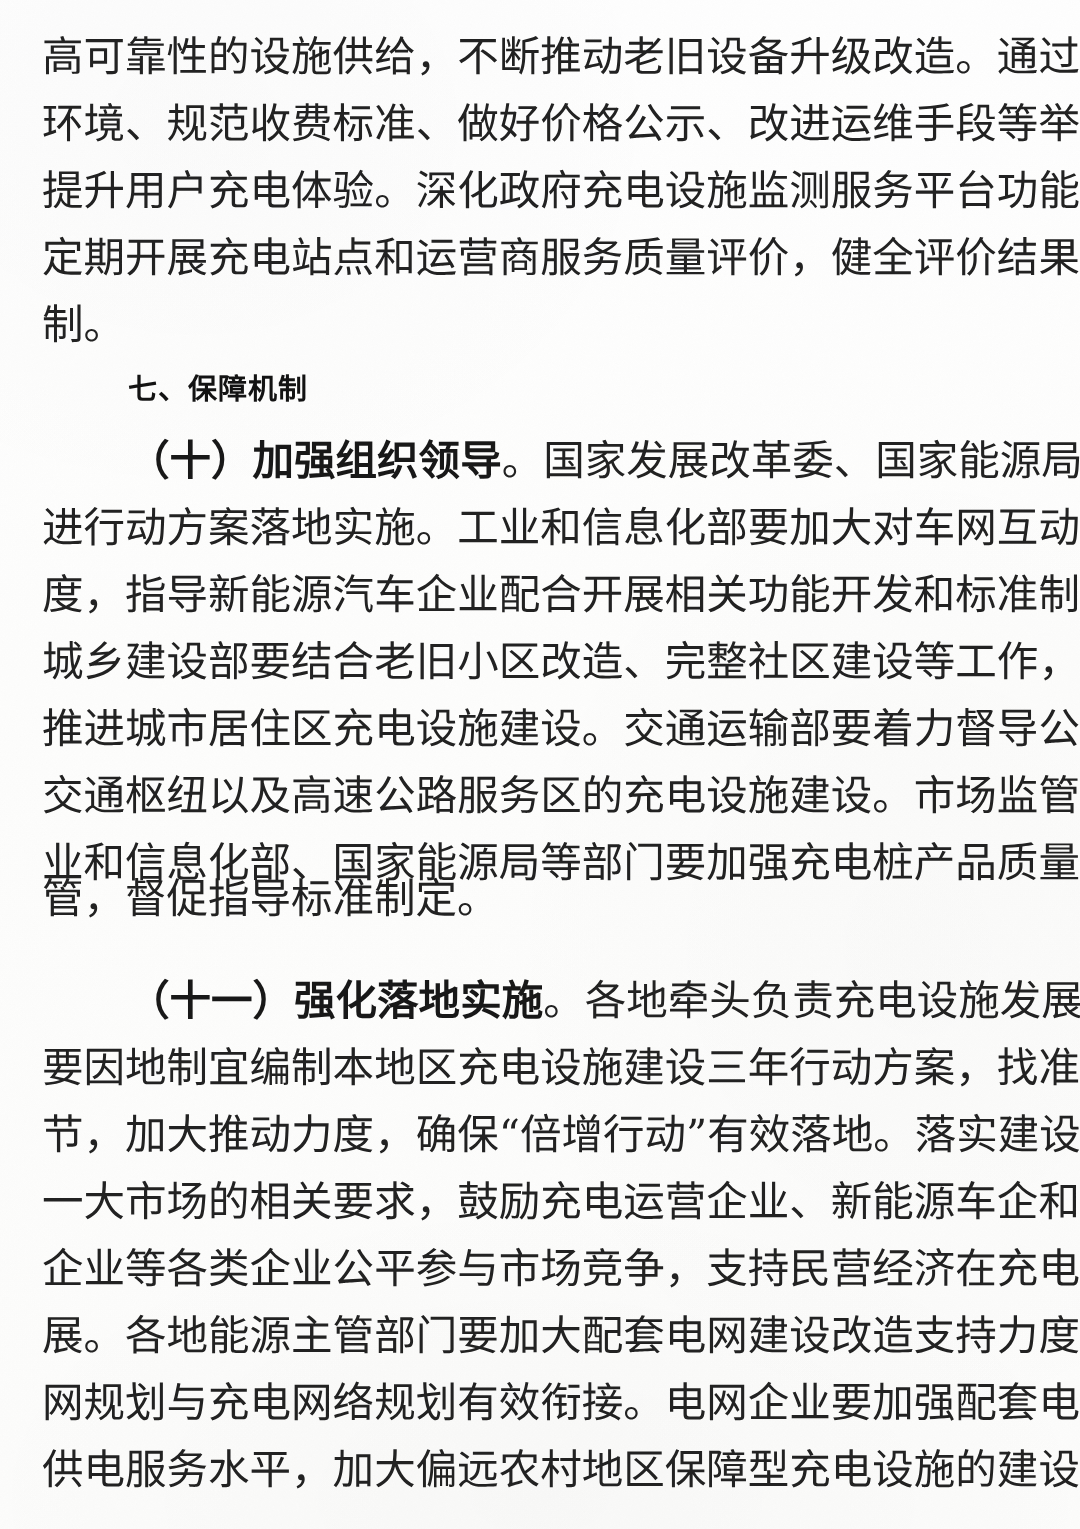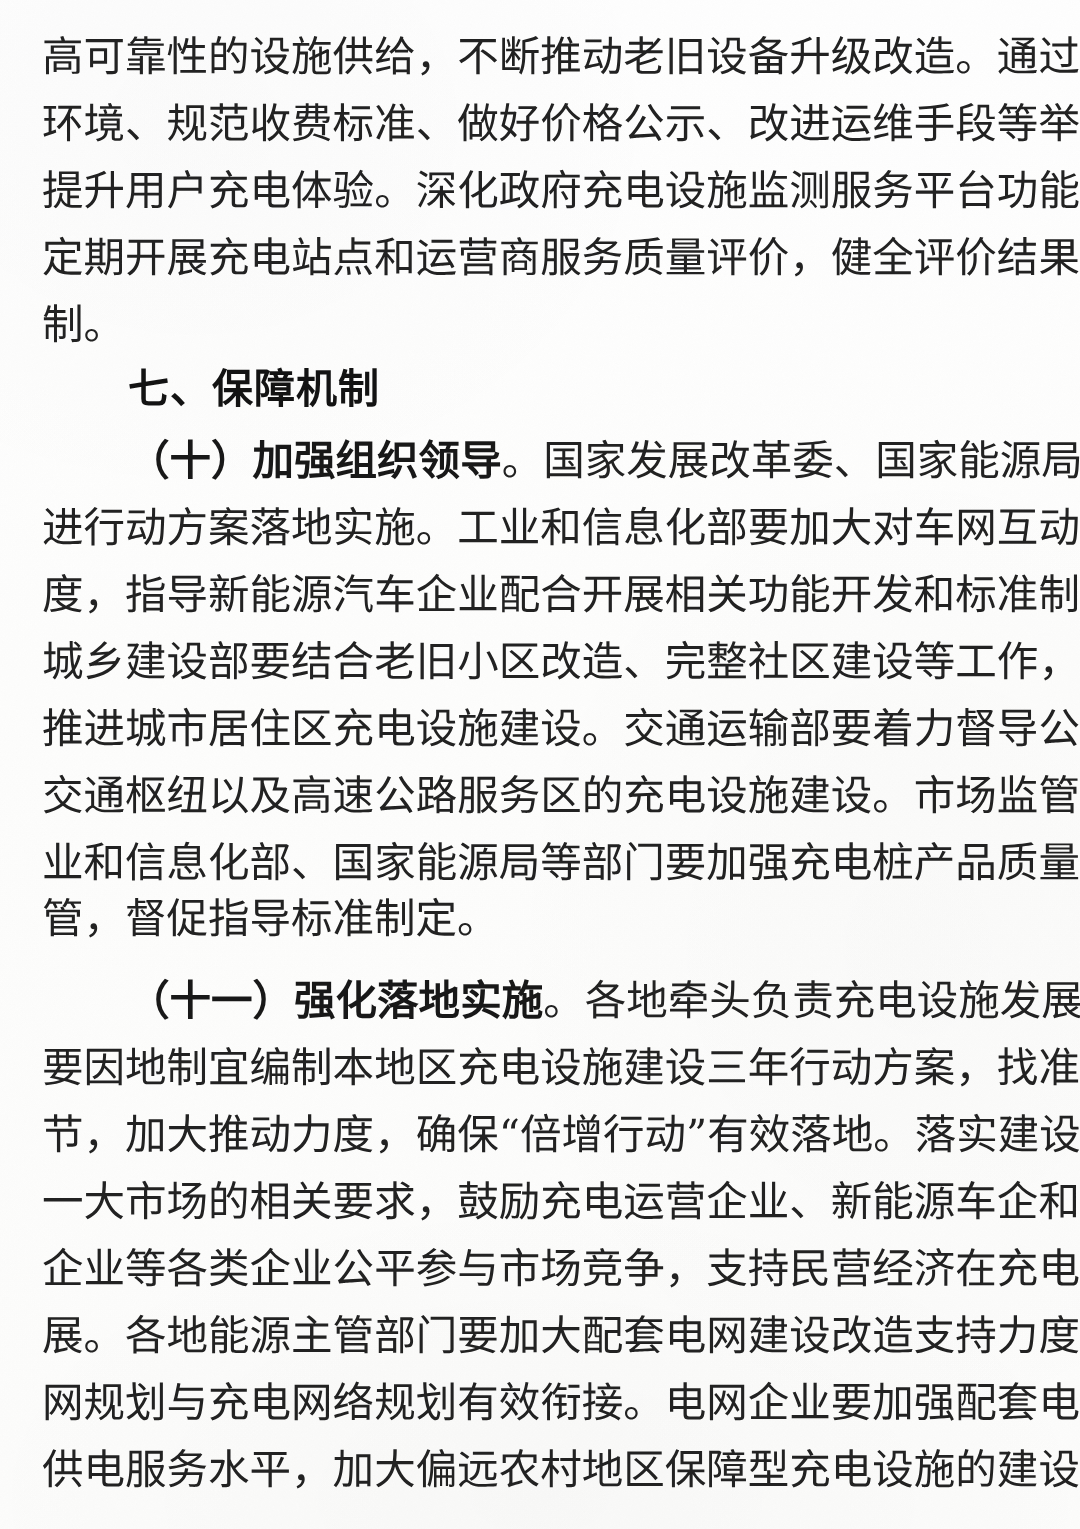--- a/index.html
+++ b/index.html
@@ -71,21 +71,21 @@
   
   .ln.flush {
     display: block;
   }
 
   
   .ln.heading {
     font-family: "DejaVu Sans", "Liberation Sans", sans-serif;
     font-weight: 700;
     color: #151515;
-    font-size: 41px;
+    font-size: 29px;
     letter-spacing: 1px;
   }
 
   
   .lead {
     font-weight: 700;
     color: #1a1a1a;
   }
 
   .indent-2 {
@@ -415,21 +415,21 @@
         <span>强</span>
         <span>充</span>
         <span>电</span>
         <span>桩</span>
         <span>产</span>
         <span>品</span>
         <span>质</span>
         <span>量</span>
         <span>安</span>
       </div>
-      <div class="ln flush" style="top: 890px;">管，督促指导标准制定。</div>
+      <div class="ln flush" style="top: 870px;">管，督促指导标准制定。</div>
       <div class="ln justify indent-2" style="top: 972px;">
         <span class="lead">（</span>
         <span class="lead">十</span>
         <span class="lead">一</span>
         <span class="lead">）</span>
         <span class="lead">强</span>
         <span class="lead">化</span>
         <span class="lead">落</span>
         <span class="lead">地</span>
         <span class="lead">实</span>

